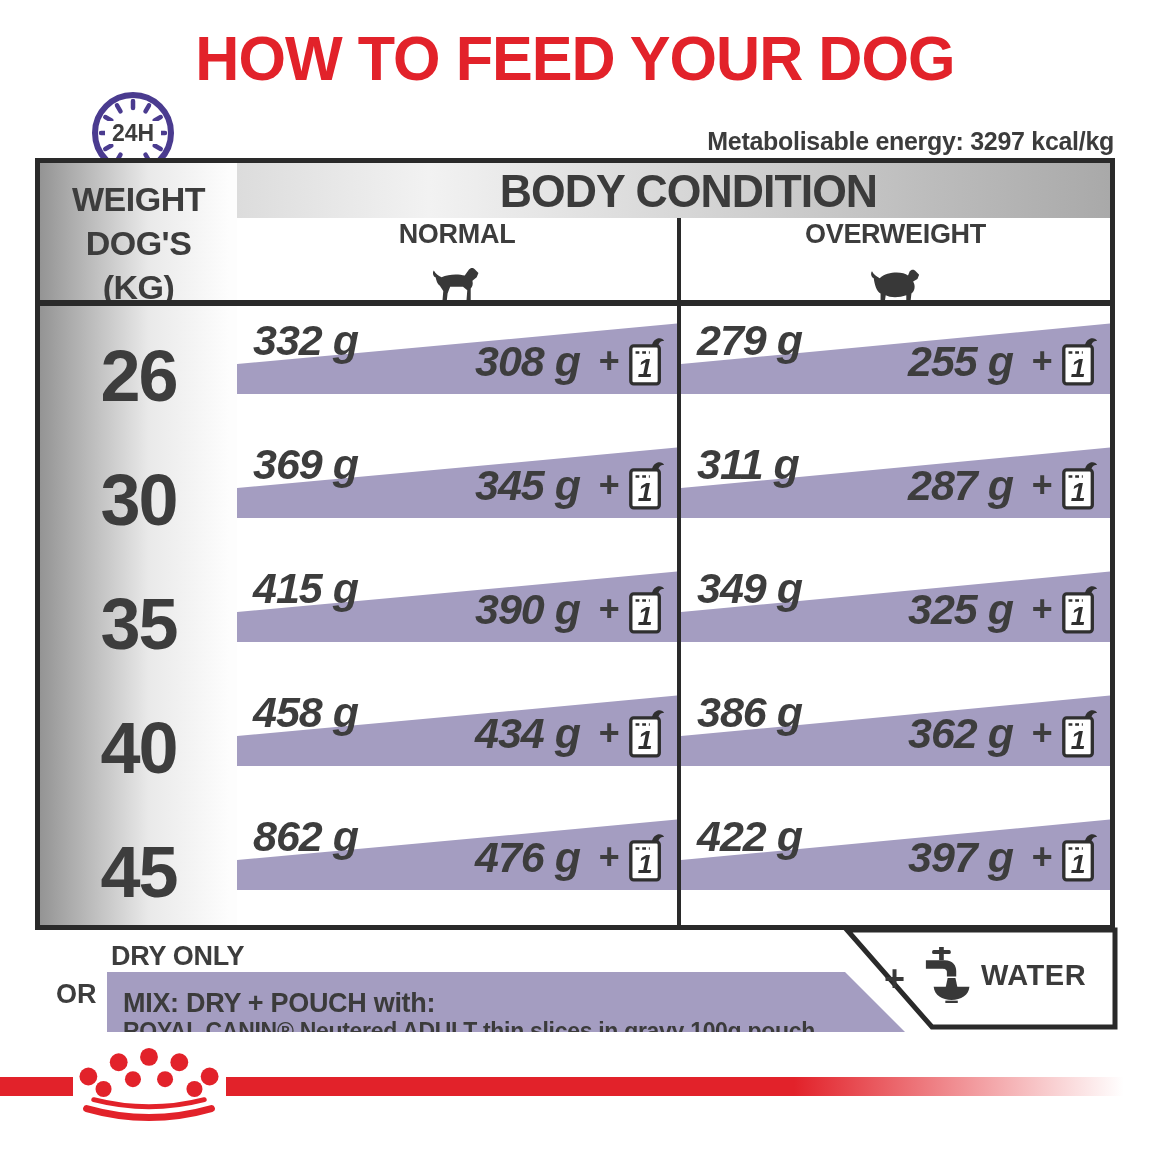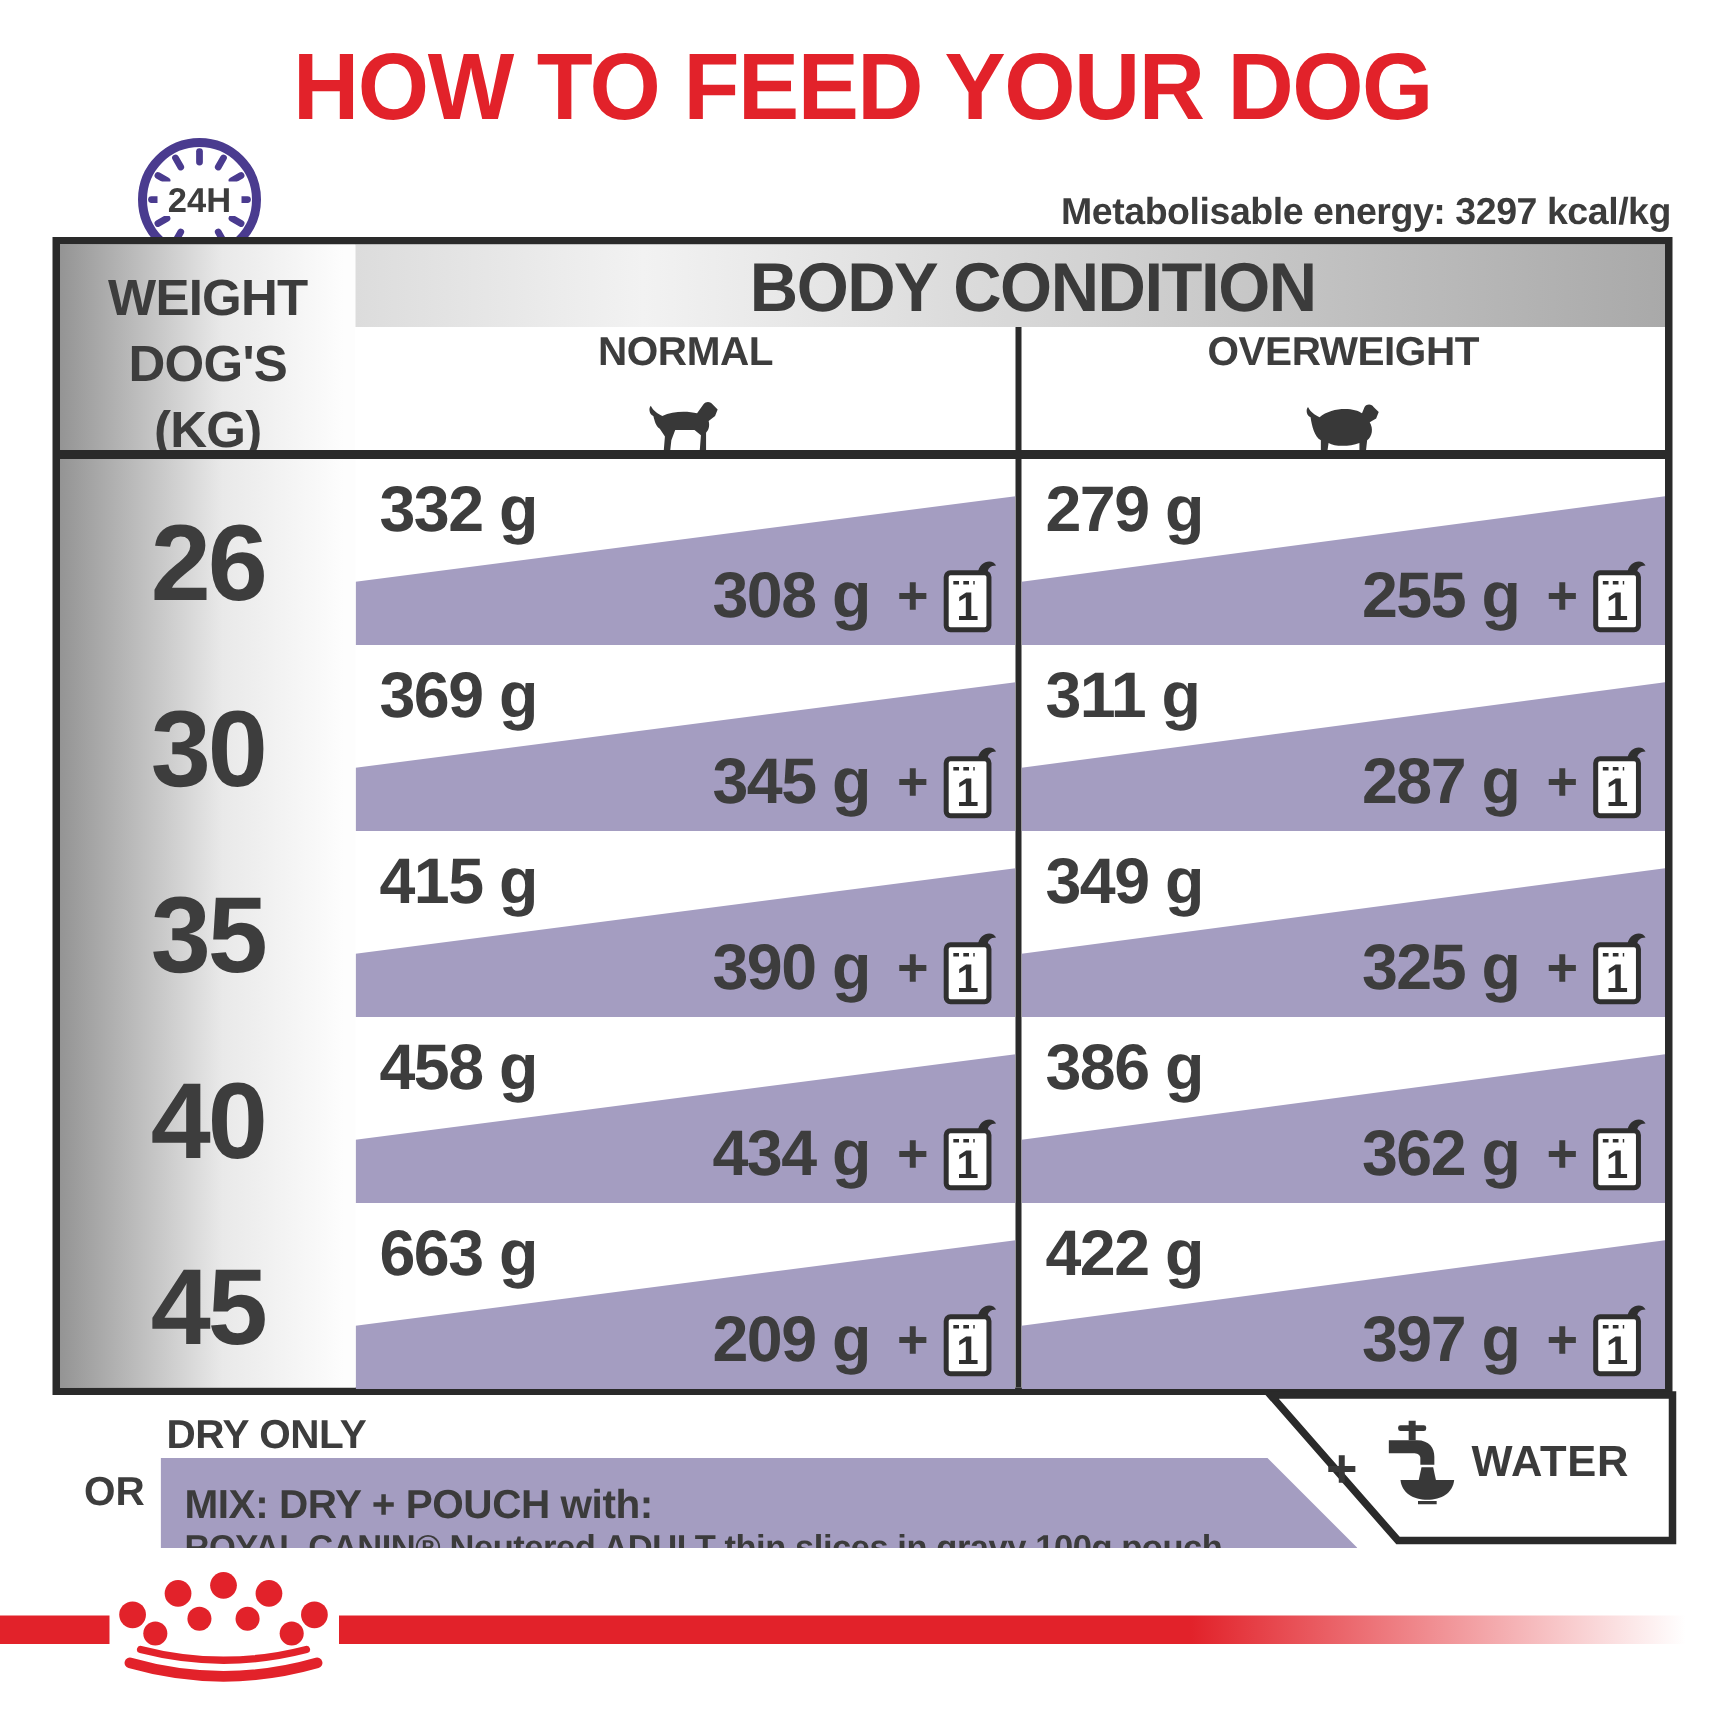--- a/index.html
+++ b/index.html
@@ -29,21 +29,21 @@
   .subhead.normal{left:197px;width:440px;}
   .subhead.over{left:641px;width:429px;}
   .subhead .lbl{font-size:27px;font-weight:bold;color:#3d3d3d;letter-spacing:-0.3px;}
   .col-divider{position:absolute;left:637px;top:55px;width:4px;bottom:0;background:#2a2a2a;}
   .head-rule{position:absolute;left:0;right:0;top:137px;height:6px;background:#2a2a2a;}
   .rows{position:absolute;left:0;top:143px;right:0;bottom:0;}
   .row{position:relative;height:124px;}
   .weight{position:absolute;left:0;top:0;width:197px;height:124px;display:flex;
           align-items:center;justify-content:center;padding-top:16px;box-sizing:border-box;
           font-size:72px;font-weight:bold;color:#3d3d3d;letter-spacing:-2px;}
-  .cell{position:absolute;top:0;height:124px;}
+  .cell{position:absolute;top:0;height:88px;font-style:italic;}
   .cell.normal{left:197px;width:440px;}
   .cell.over{left:641px;width:429px;}
   .wedge{position:absolute;left:0;top:0;right:0;bottom:0;background:#a49dc1;
          clip-path:polygon(0 66%,100% 20%,100% 100%,0 100%);}
   .dry{position:absolute;top:10px;left:16px;font-size:43px;font-weight:bold;color:#3d3d3d;letter-spacing:-1px;}
   .mix{position:absolute;bottom:6px;right:12px;display:flex;align-items:center;}
   .mixval{font-size:43px;font-weight:bold;color:#3d3d3d;letter-spacing:-1px;}
   .plus{font-size:36px;font-weight:bold;color:#3d3d3d;margin:0 8px 0 18px;}
   .pouch{width:38px;height:54px;}
   .pouch .pouch-body{fill:#ffffff;stroke:#2f2f2f;stroke-width:3.5px;}
@@ -260,23 +260,23 @@
         </svg>
       </div>
     </div>
   </div>
 
   <div class="row">
     <div class="weight">45</div>
 
     <div class="cell normal">
       <div class="wedge"></div>
-      <div class="dry">663 g</div>
-      <div class="mix">
-        <span class="mixval">209 g</span>
+      <div class="dry">862 g</div>
+      <div class="mix">
+        <span class="mixval">476 g</span>
         <span class="plus">+</span>
         <svg class="pouch" viewBox="0 0 40 56">
           <path class="pouch-flap" d="M26 13 C27 3 37 2 39 7 C35 7 33 9 33 13 Z"></path>
           <rect class="pouch-body" x="4" y="12" width="30" height="40" rx="3"></rect>
           <line class="pouch-dash" x1="9" y1="19" x2="24" y2="19"></line>
           <text class="pouch-num" x="19" y="45">1</text>
         </svg>
       </div>
     </div>
 

